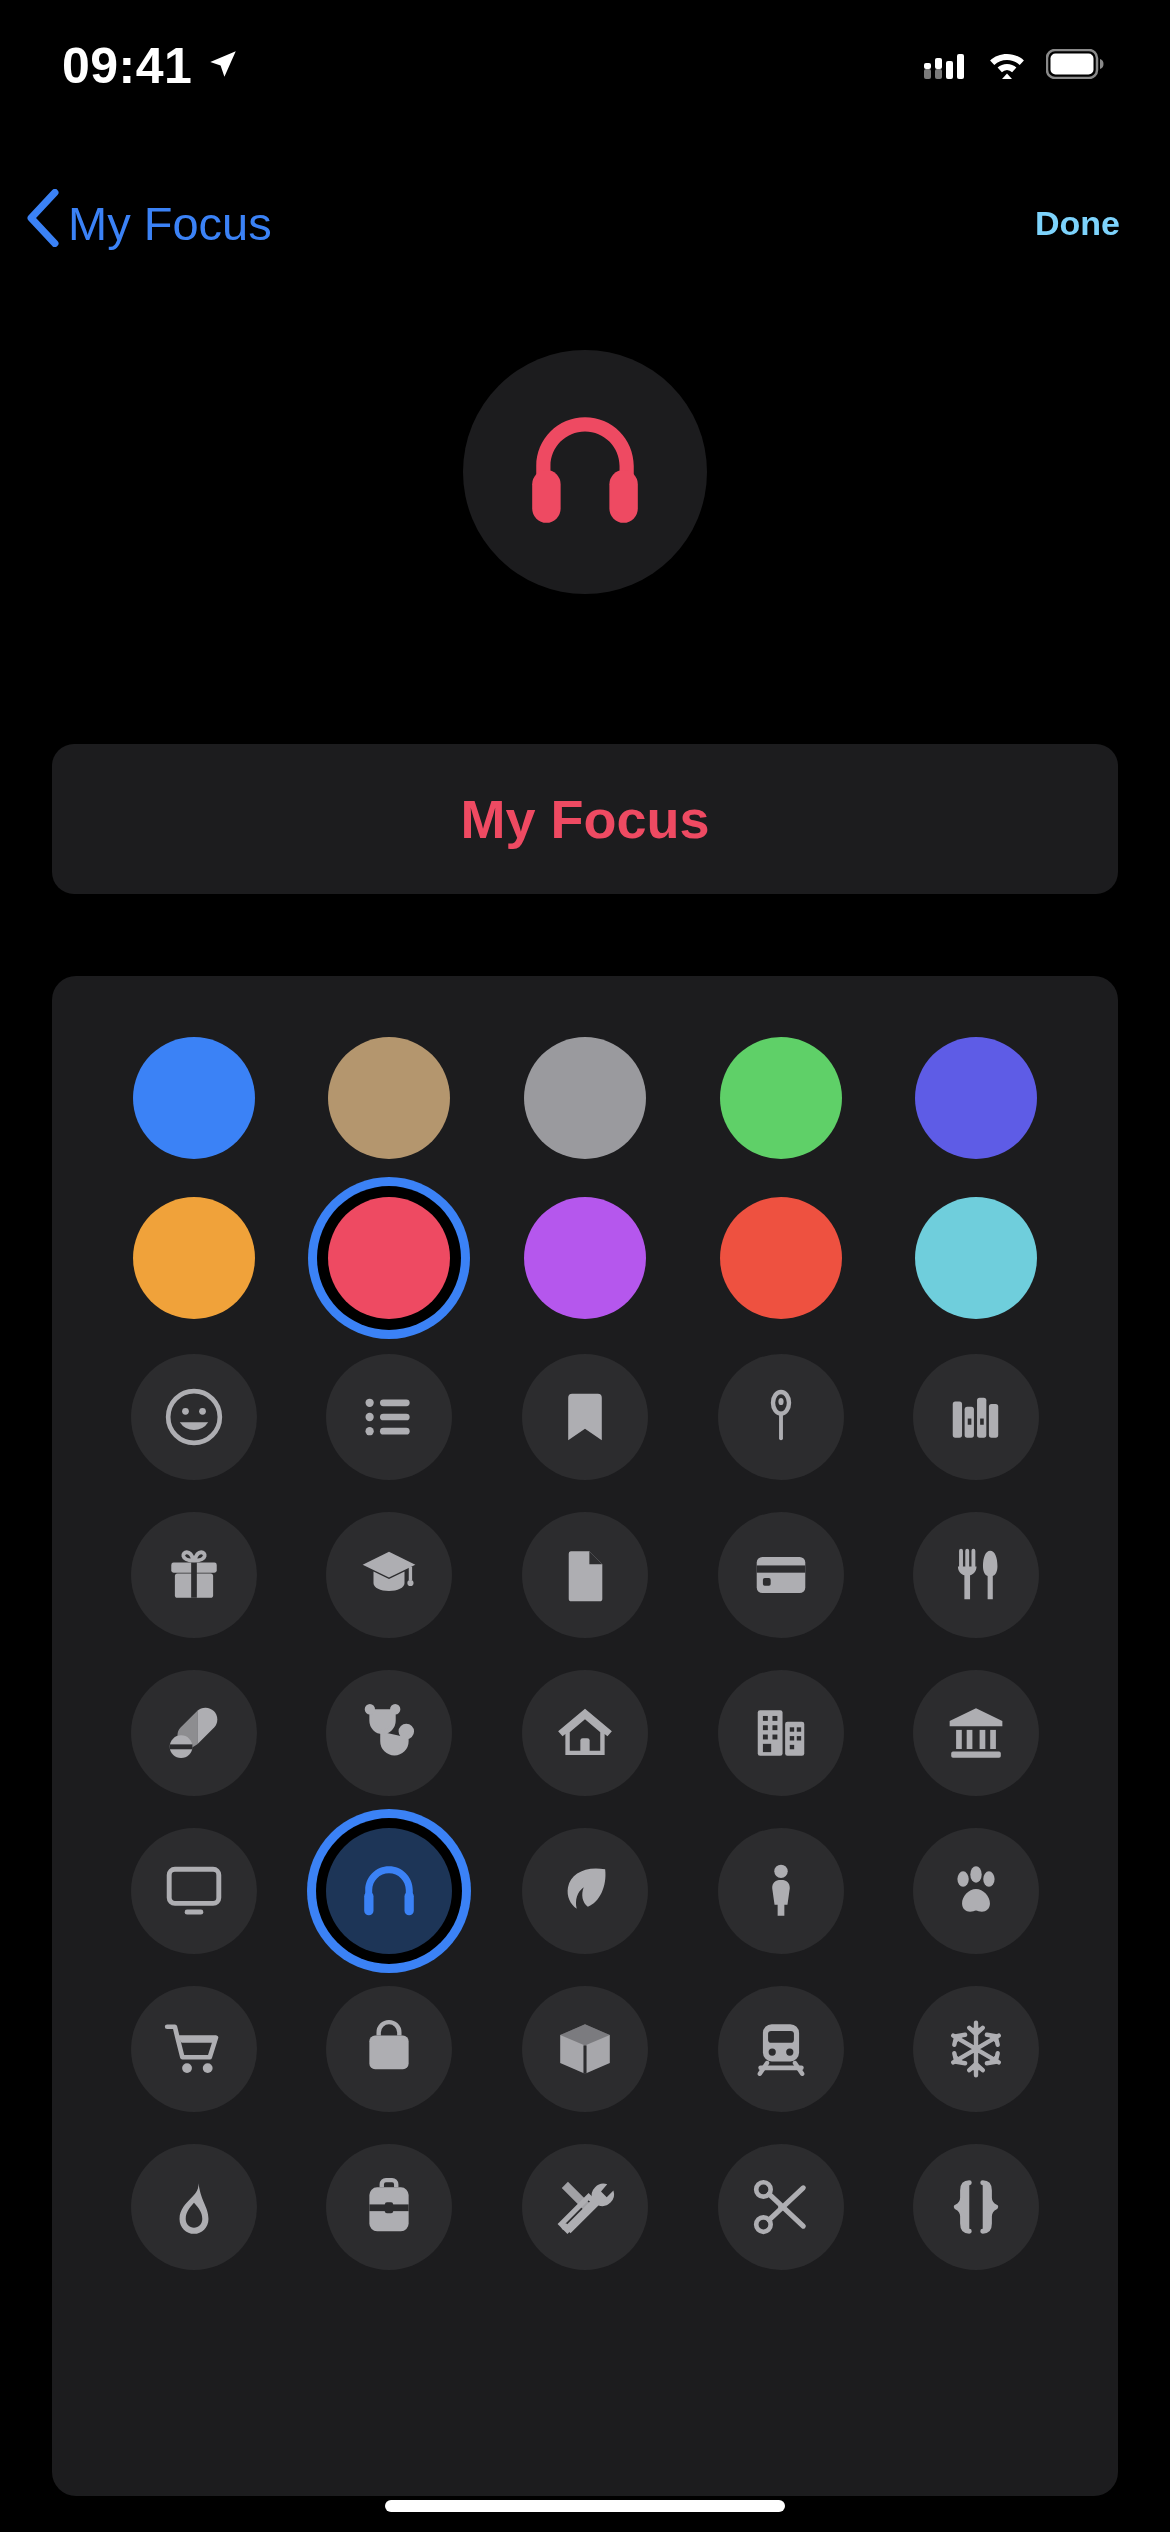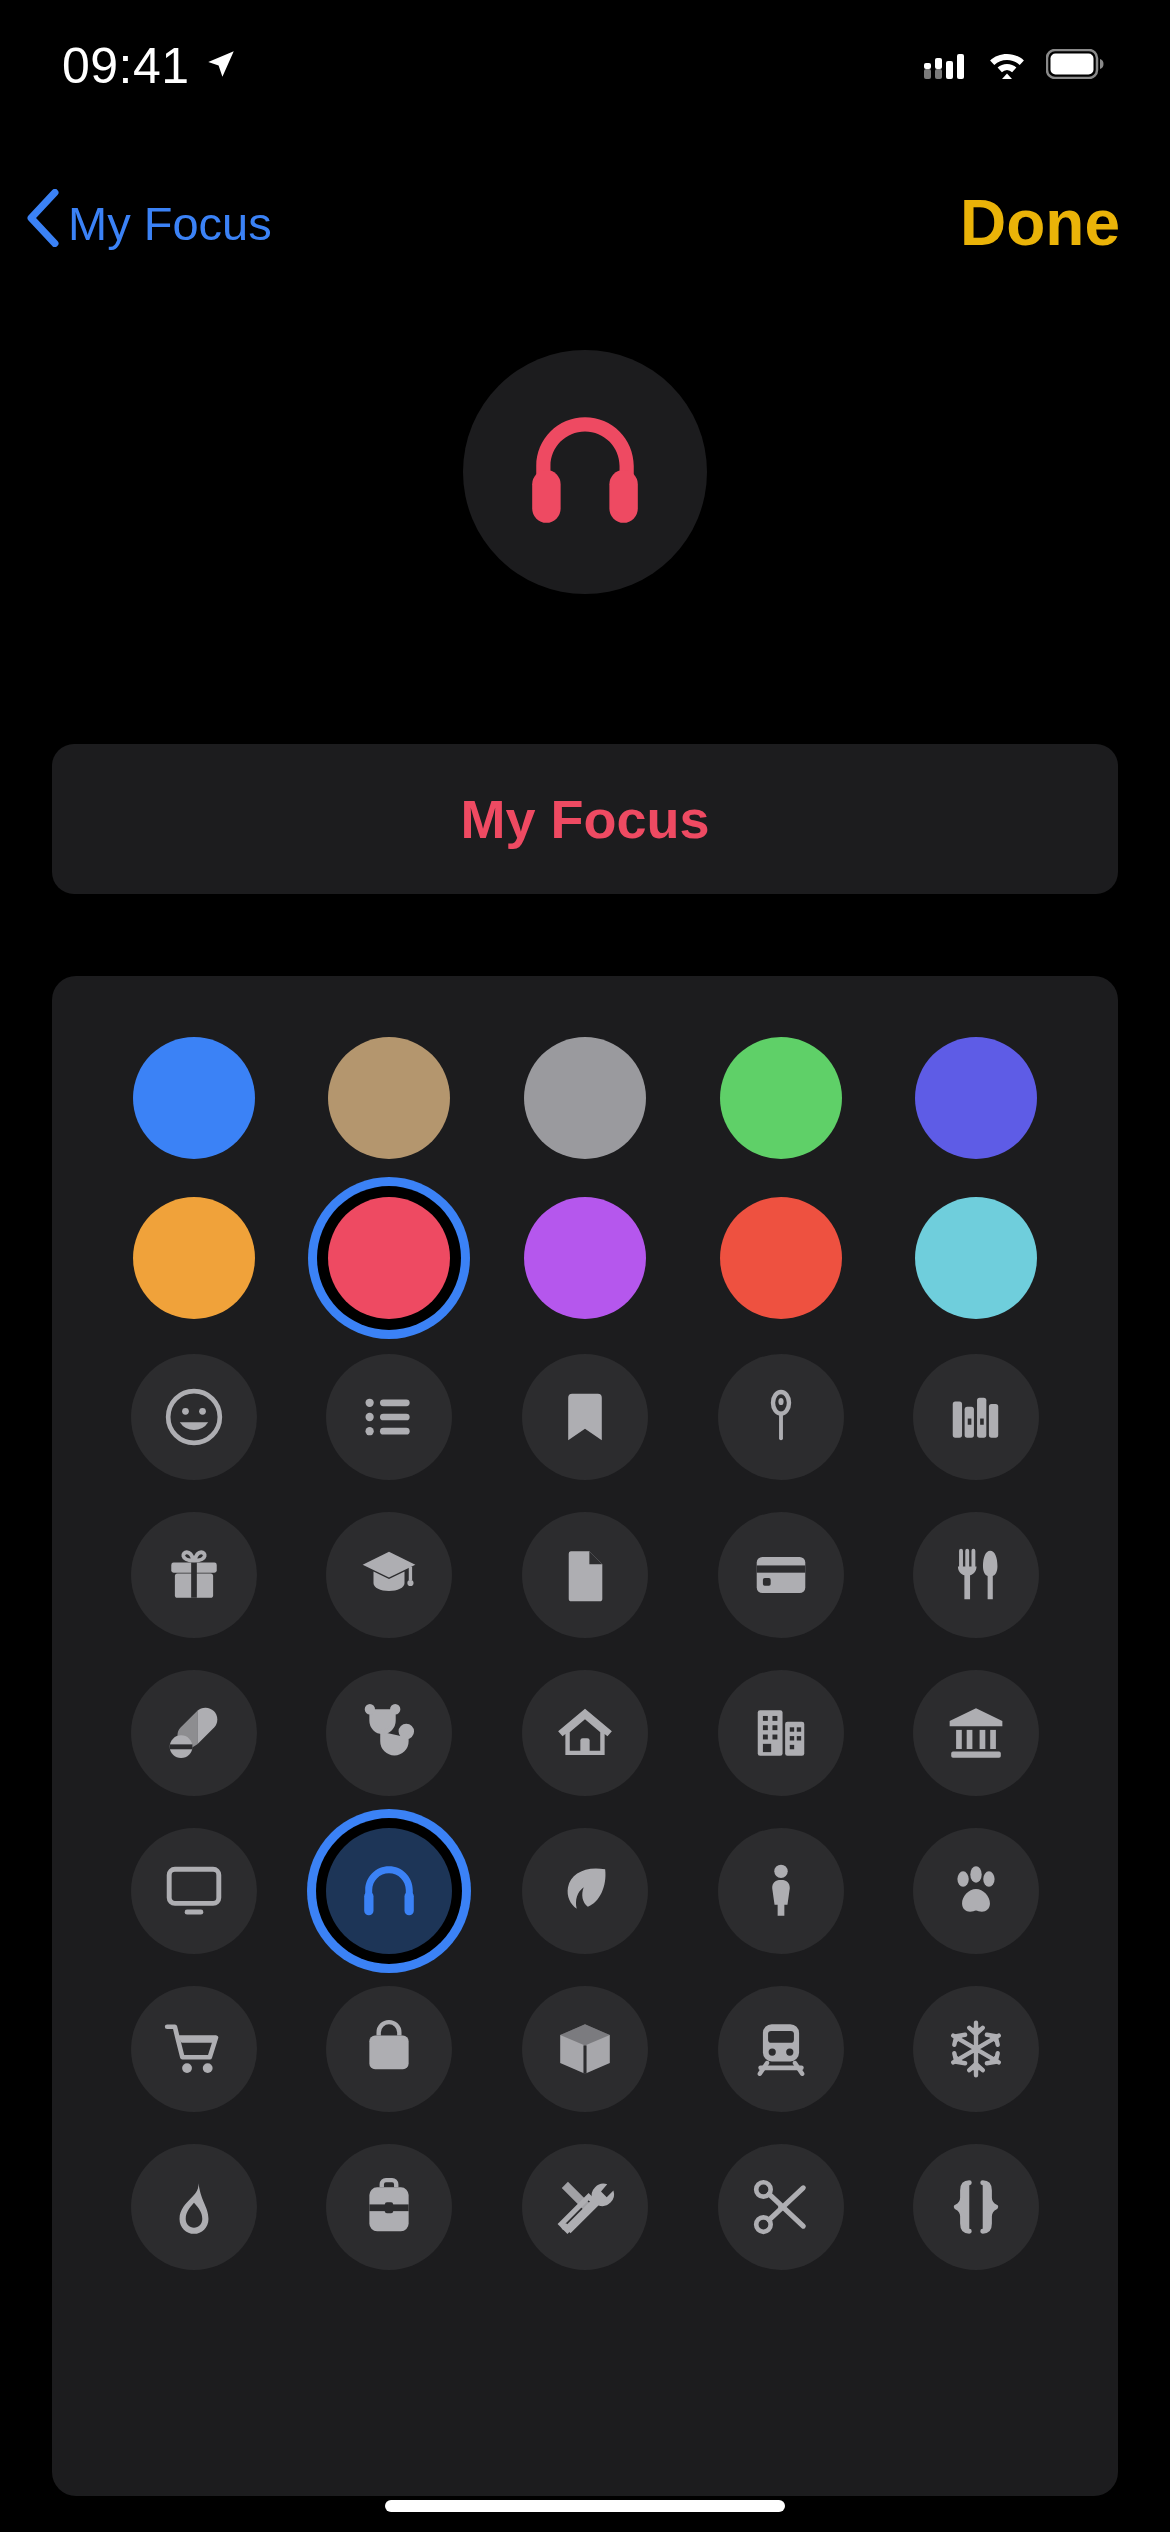--- a/index.html
+++ b/index.html
@@ -12,40 +12,40 @@
   .phone { position:relative; width:1170px; height:2532px; background:#000; }
 
   
   .statusbar {
     position:absolute; top:0; left:0; width:1170px; height:132px;
     display:flex; align-items:center; justify-content:space-between;
     padding:0 66px 0 62px;
   }
   .sb-left { display:flex; align-items:center; gap:14px; }
   .sb-time {
-    color:#fff; font-size:50px; font-weight:400; letter-spacing:0.5px;
+    color:#fff; font-size:50px; font-weight:700; letter-spacing:0.5px;
     line-height:1;
   }
   .sb-loc { display:block; }
   .sb-right { display:flex; align-items:center; gap:18px; }
 
   
   .navbar {
     position:absolute; top:170px; left:0; width:1170px; height:106px;
     display:flex; align-items:center; justify-content:space-between;
     padding:0 50px 0 26px;
   }
   .nav-back {
     display:flex; align-items:center; gap:8px;
     color:#3B82F6; font-size:47px; font-weight:400;
     background:none; border:none; cursor:pointer;
   }
   .nav-back-label { color:#3B82F6; font-size:47px; }
   .nav-done {
-    color:#eab308; font-size:64px; font-weight:600;
+    color:#7dd3fc; font-size:34px; font-weight:600;
     background:none; border:none; cursor:pointer;
   }
 
   
   .hero {
     position:absolute; top:350px; left:0; width:1170px;
     display:flex; justify-content:center;
   }
   .hero-circle {
     width:244px; height:244px; border-radius:50%;

